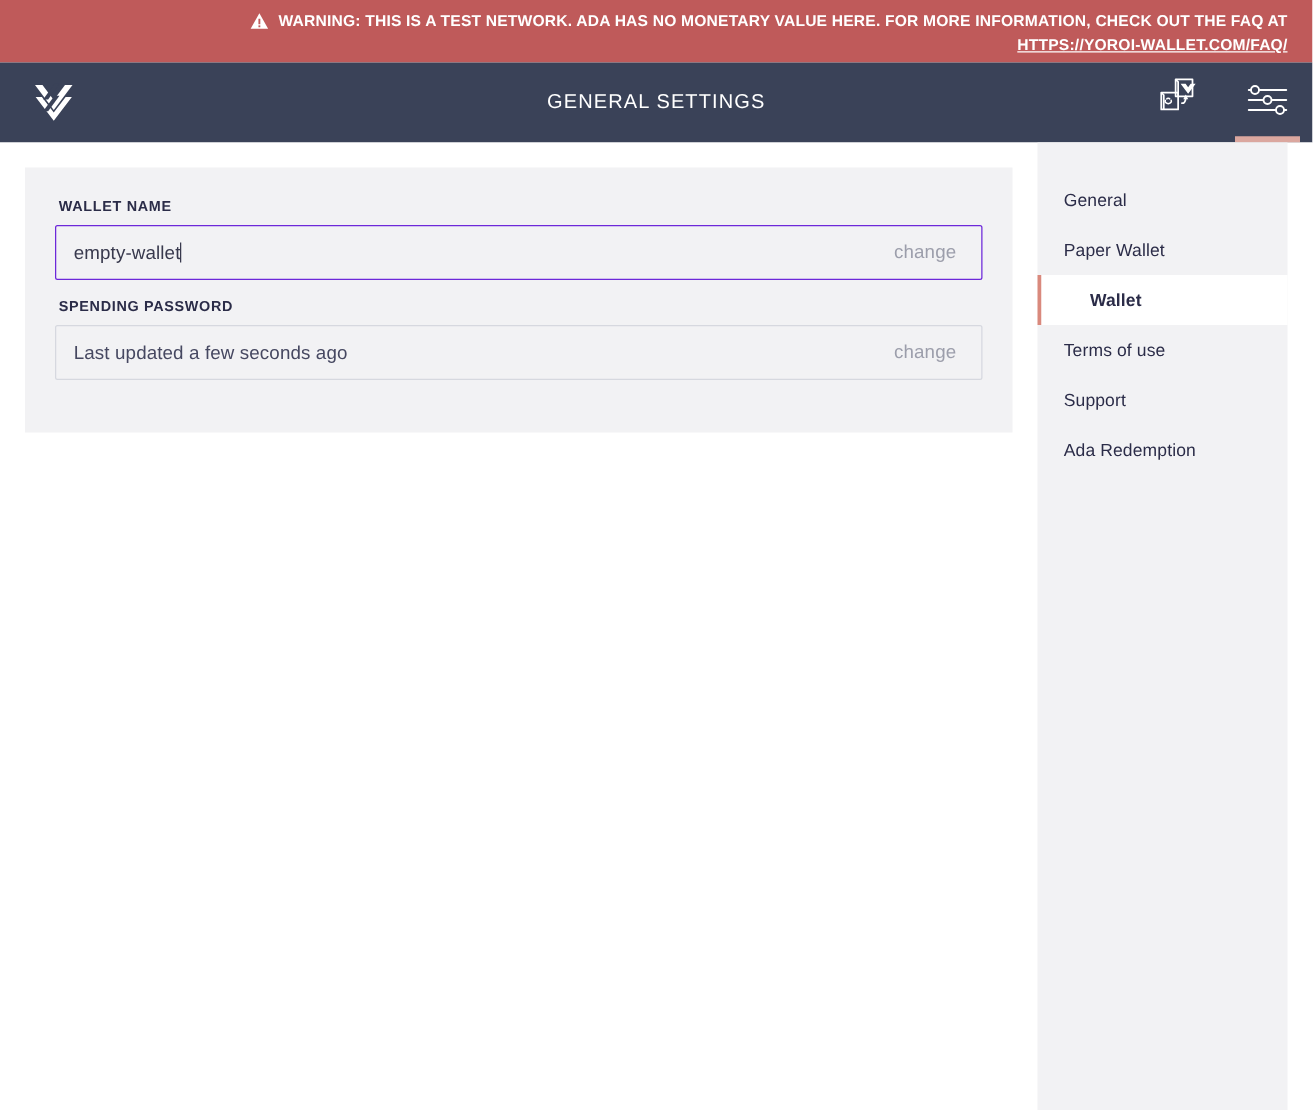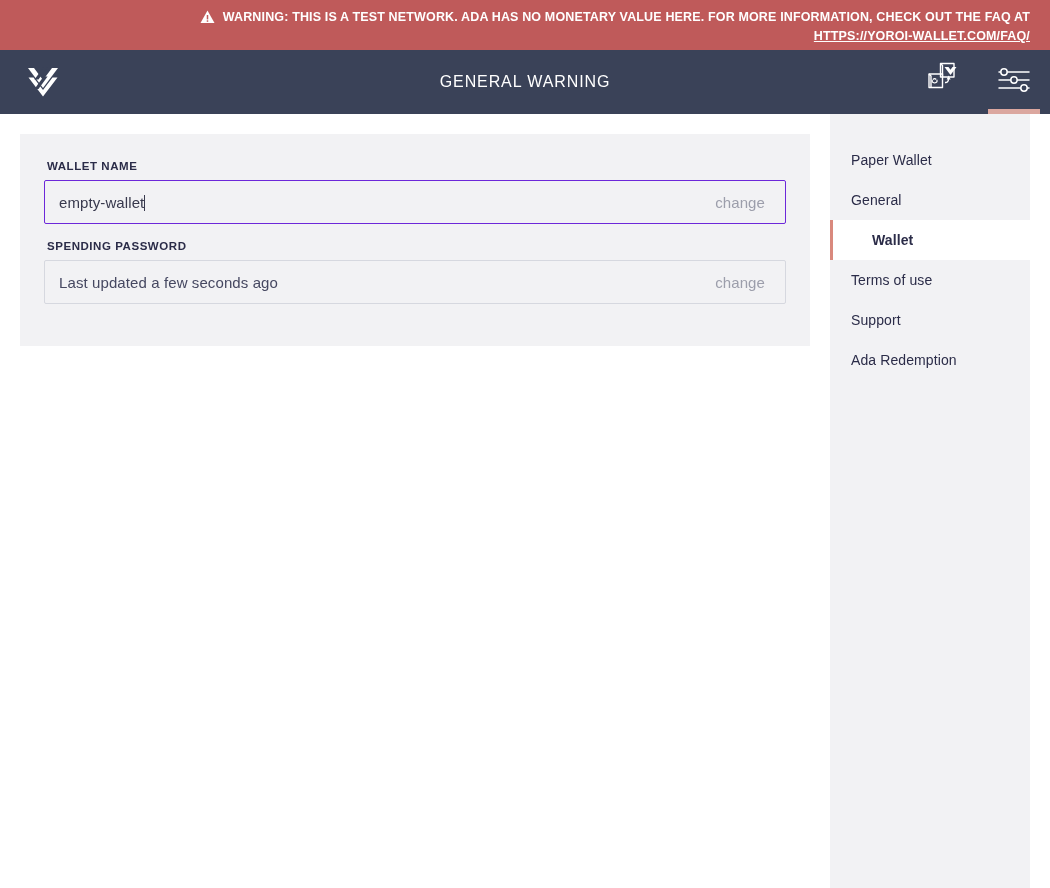--- a/index.html
+++ b/index.html
@@ -231,21 +231,21 @@
       <g fill="#ffffff">
         <polygon points="2.5,12.5 7.5,12.5 17,25 26.5,12.5 31.5,12.5 17,31.5"></polygon>
       </g>
       <g fill="#3a4258">
         <polygon points="17.6,2 21.6,2 12.5,14.5 8.5,14.5"></polygon>
         <polygon points="17.6,11.5 21.6,11.5 12.5,24 8.5,24"></polygon>
       </g>
     </svg>
   </div>
 
-  <div id="topbar-title">GENERAL WARNING</div>
+  <div id="topbar-title">GENERAL SETTINGS</div>
 
   <div id="topbar-actions">
 
     <div class="topbar-btn">
       <span>
         <svg width="44" height="44" viewBox="0 0 44 44">
           <g fill="none" stroke="#ffffff" stroke-width="1.4" stroke-linejoin="round">
             <path d="M20.5 5.5 L34 5.5 L34 19 L20.5 19 Z"></path>
             <path d="M20.5 5.5 L22.5 7.5 L22.5 19"></path>
             <path d="M9 16 L22.5 16 L22.5 29.5 L9 29.5 Z"></path>
@@ -303,24 +303,24 @@
       <div class="field-input readonly">
         <span class="field-value muted">Last updated a few seconds ago</span>
         <span class="field-action">change</span>
       </div>
     </div>
 
   </div>
 
   <div id="settings-menu">
     <div class="menu-item">
+      <span>General</span>
+    </div>
+    <div class="menu-item">
       <span>Paper Wallet</span>
-    </div>
-    <div class="menu-item">
-      <span>General</span>
     </div>
     <div class="menu-item active">
       <span>Wallet</span>
     </div>
     <div class="menu-item">
       <span>Terms of use</span>
     </div>
     <div class="menu-item">
       <span>Support</span>
     </div>

